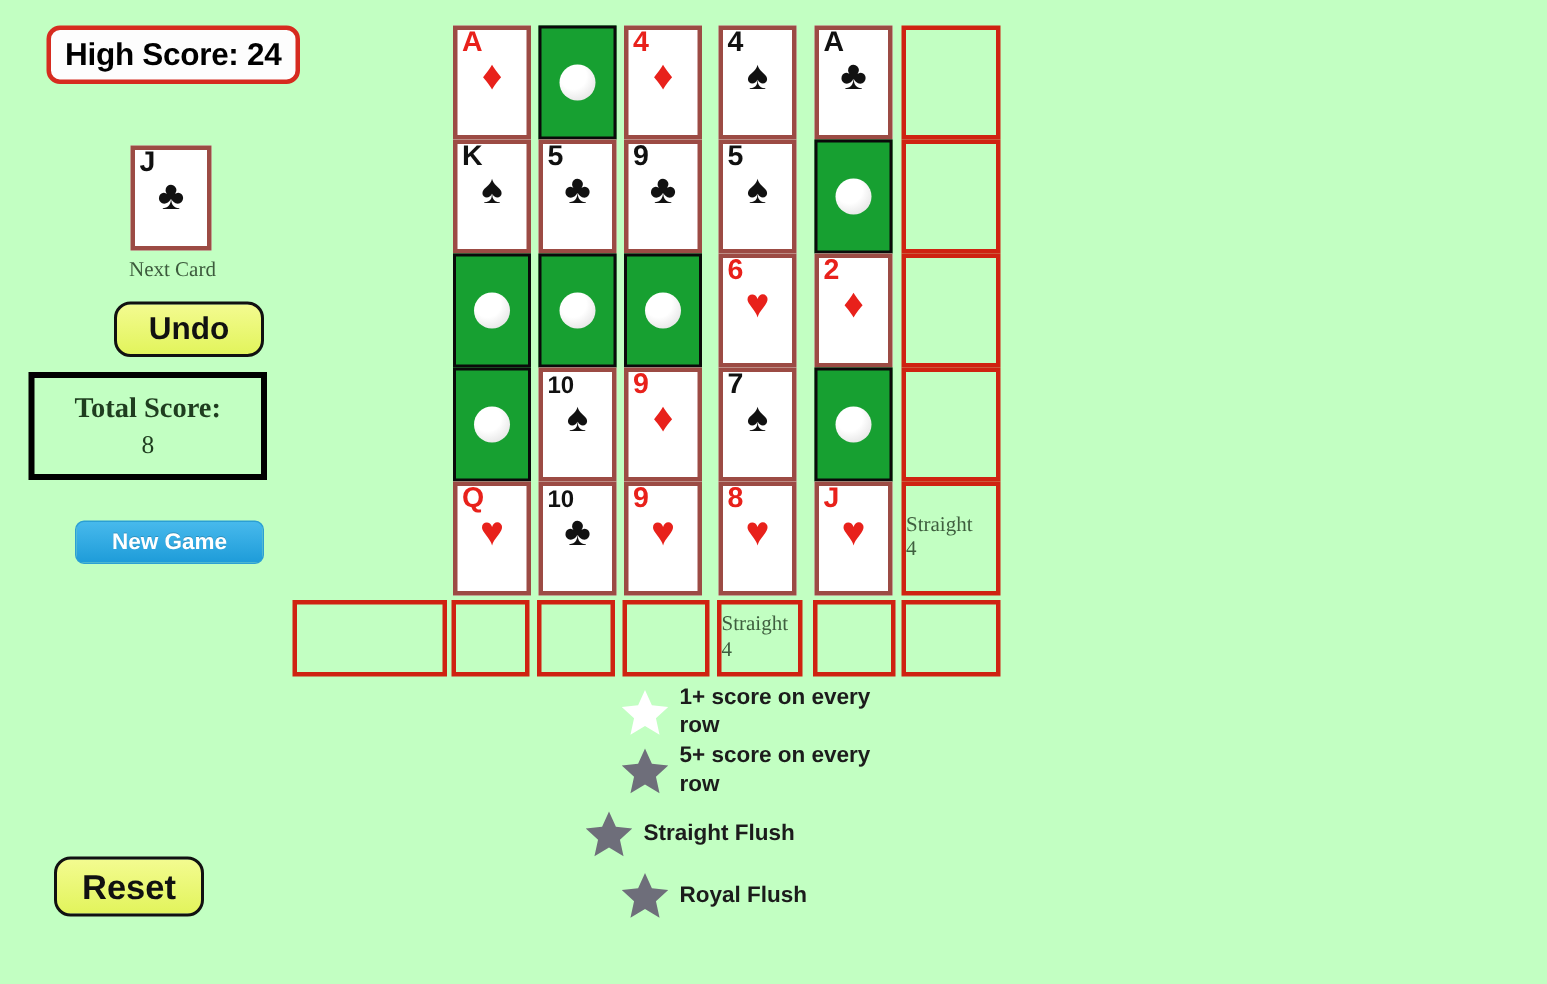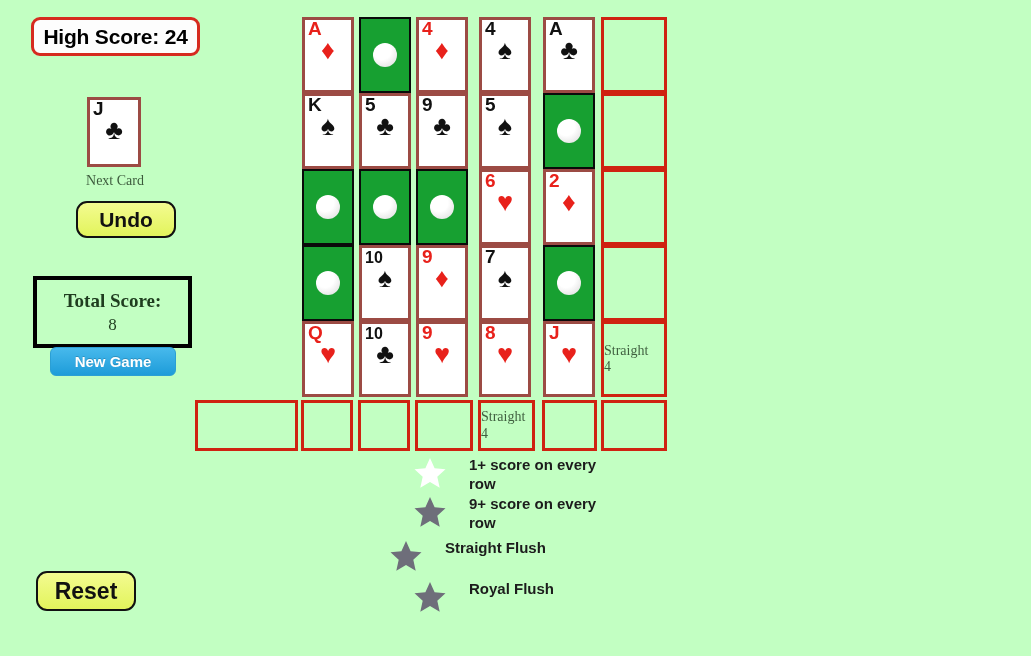--- a/index.html
+++ b/index.html
@@ -82,29 +82,28 @@
     background: linear-gradient(#f3fb90, #e2f45c);
     border: 2px solid #111;
     border-radius: 11px;
     font-size: 21px; font-weight: bold; color: #111;
     font-family: "Liberation Sans", sans-serif;
     cursor: pointer;
     padding: 0;
   }
 
   .total-score {
-    position: absolute; left: 33px; top: 248px;
+    position: absolute; left: 19px; top: 248px;
     width: 159px; height: 72px;
     border: 4px solid #000;
     box-sizing: border-box;
     display: flex; flex-direction: column;
     align-items: center; justify-content: center;
     font-family: "Liberation Serif", serif;
     color: #1f3d1f;
-    margin-top: 28px;
   }
   .total-score .ts-title { font-size: 19px; font-weight: bold; }
   .total-score .ts-value { font-size: 17px; margin-top: 3px; }
 
   .btn-newgame {
     position: absolute; left: 50px; top: 347px;
     width: 126px; height: 29px;
     background: linear-gradient(#47b9ec, #1e9cd9);
     border: 1px solid #2b9fd4;
     border-radius: 6px;
@@ -144,21 +143,21 @@
     display: flex; flex-direction: column;
     align-items: flex-start; justify-content: center;
     font-family: "Liberation Serif", serif;
     font-size: 14px; color: #3f5f3f;
     line-height: 1.15;
     text-align: center;
   }
   .scorebox span { display: block; }
 
   
-  .ach { position: absolute; display: flex; align-items: flex-start; gap: 16px; }
+  .ach { position: absolute; display: flex; align-items: center; }
   .ach .star { width: 34px; height: 34px; flex: 0 0 34px; }
   .ach .ach-label {
     margin-left: 6px;
     font-size: 15px; font-weight: bold; color: #1c1c1c;
     line-height: 1.25;
     max-width: 150px;
   }
 </style>
 </head>
 <body>
@@ -334,21 +333,21 @@
       <div class="ach" style="left: 413px; top: 456px;">
         <svg class="star" viewBox="0 0 34 34">
           <polygon points="17,2 21.6,12.2 32.5,13.3 24.3,20.8 26.7,31.8 17,26 7.3,31.8 9.7,20.8 1.5,13.3 12.4,12.2" fill="#ffffff"></polygon>
         </svg>
         <div class="ach-label">1+ score on every row</div>
       </div>
       <div class="ach" style="left: 413px; top: 495px;">
         <svg class="star" viewBox="0 0 34 34">
           <polygon points="17,2 21.6,12.2 32.5,13.3 24.3,20.8 26.7,31.8 17,26 7.3,31.8 9.7,20.8 1.5,13.3 12.4,12.2" fill="#6e6e7a"></polygon>
         </svg>
-        <div class="ach-label">9+ score on every row</div>
+        <div class="ach-label">5+ score on every row</div>
       </div>
       <div class="ach" style="left: 389px; top: 539px;">
         <svg class="star" viewBox="0 0 34 34">
           <polygon points="17,2 21.6,12.2 32.5,13.3 24.3,20.8 26.7,31.8 17,26 7.3,31.8 9.7,20.8 1.5,13.3 12.4,12.2" fill="#6e6e7a"></polygon>
         </svg>
         <div class="ach-label">Straight Flush</div>
       </div>
       <div class="ach" style="left: 413px; top: 580px;">
         <svg class="star" viewBox="0 0 34 34">
           <polygon points="17,2 21.6,12.2 32.5,13.3 24.3,20.8 26.7,31.8 17,26 7.3,31.8 9.7,20.8 1.5,13.3 12.4,12.2" fill="#6e6e7a"></polygon>

